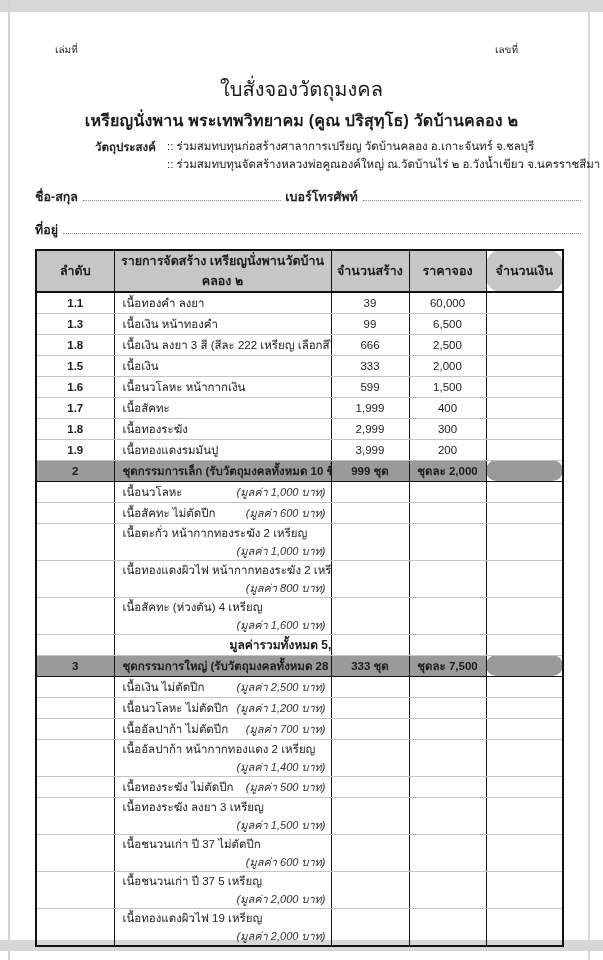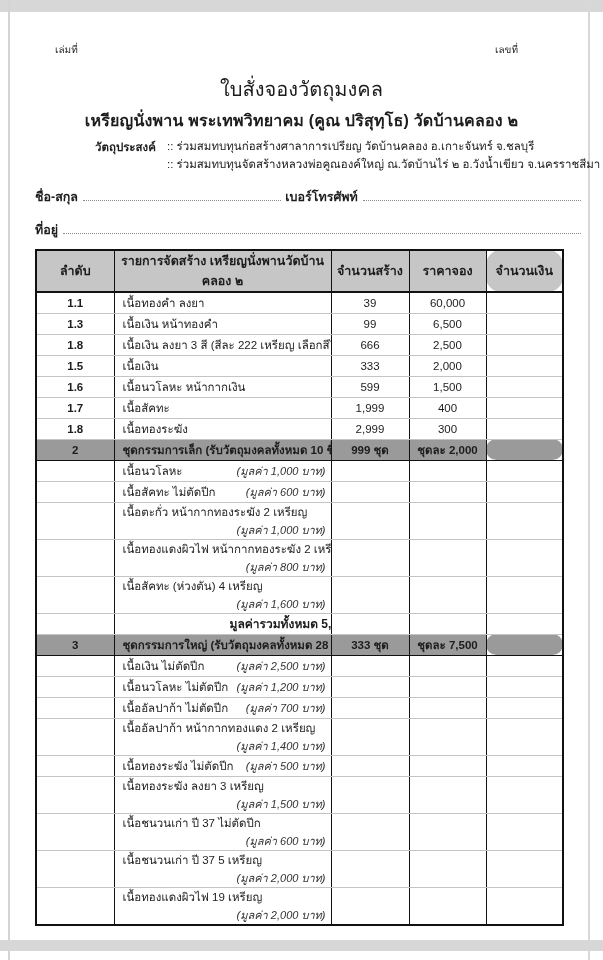--- a/index.html
+++ b/index.html
@@ -144,20 +144,27 @@
           <td class="price">400</td>
           <td class="amount"></td>
         </tr>
         <tr class="item">
           <td class="no">1.8</td>
           <td class="desc"><span>เนื้อทองระฆัง</span></td>
           <td class="qty">2,999</td>
           <td class="price">300</td>
           <td class="amount"></td>
         </tr>
+        <tr class="item">
+          <td class="no">1.9</td>
+          <td class="desc"><span>เนื้อทองแดงรมมันปู</span></td>
+          <td class="qty">3,999</td>
+          <td class="price">200</td>
+          <td class="amount"></td>
+        </tr>
         <tr class="section">
           <td class="no">2</td>
           <td class="desc"><span>ชุดกรรมการเล็ก  (รับวัตถุมงคลทั้งหมด 10 ชิ้น)</span></td>
           <td class="qty">999 ชุด</td>
           <td class="price">ชุดละ 2,000</td>
           <td class="amount"></td>
         </tr>
         <tr class="sub">
           <td class="no"></td>
           <td class="desc"><span>เนื้อนวโลหะ</span><i class="value">(มูลค่า 1,000 บาท)</i></td>

